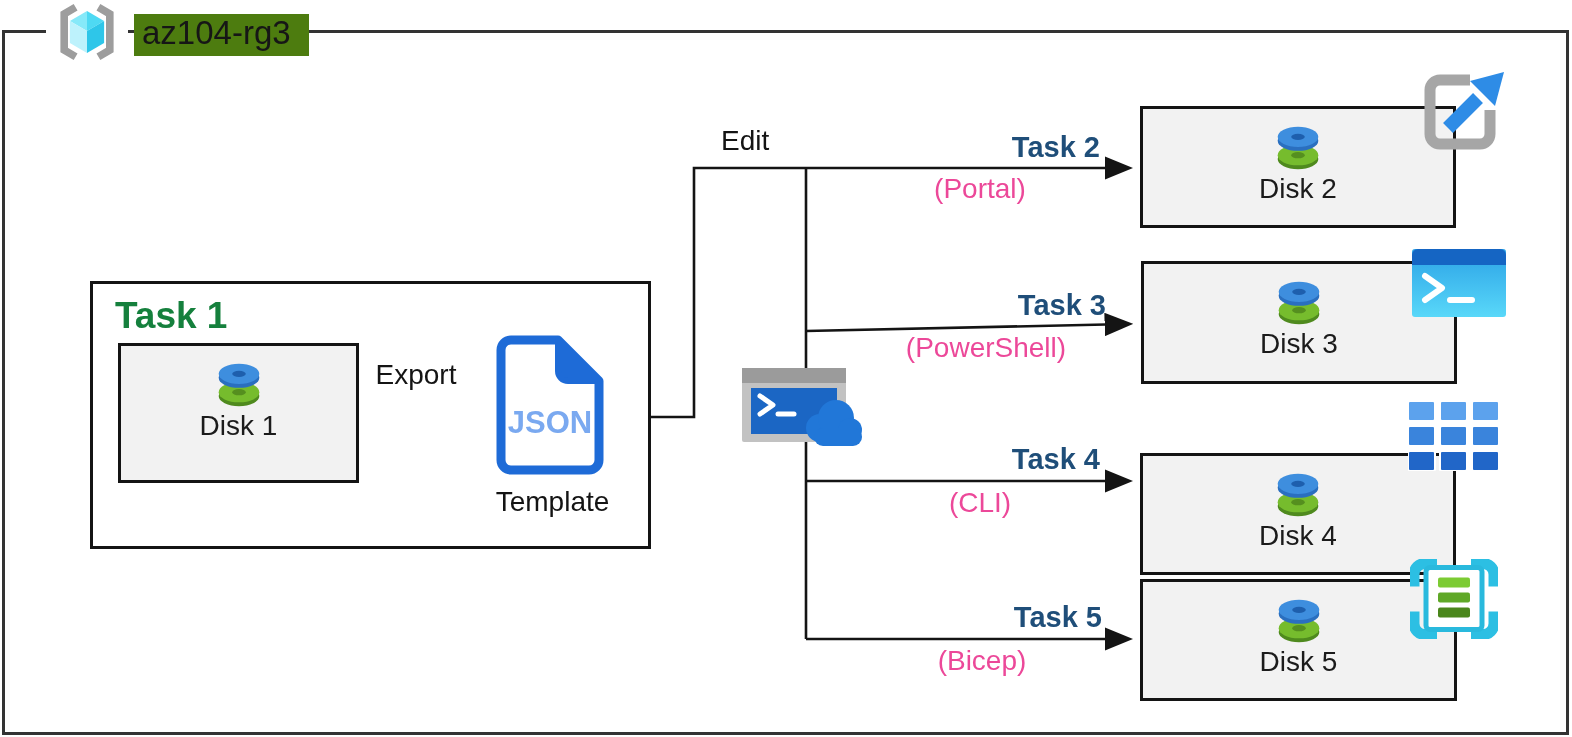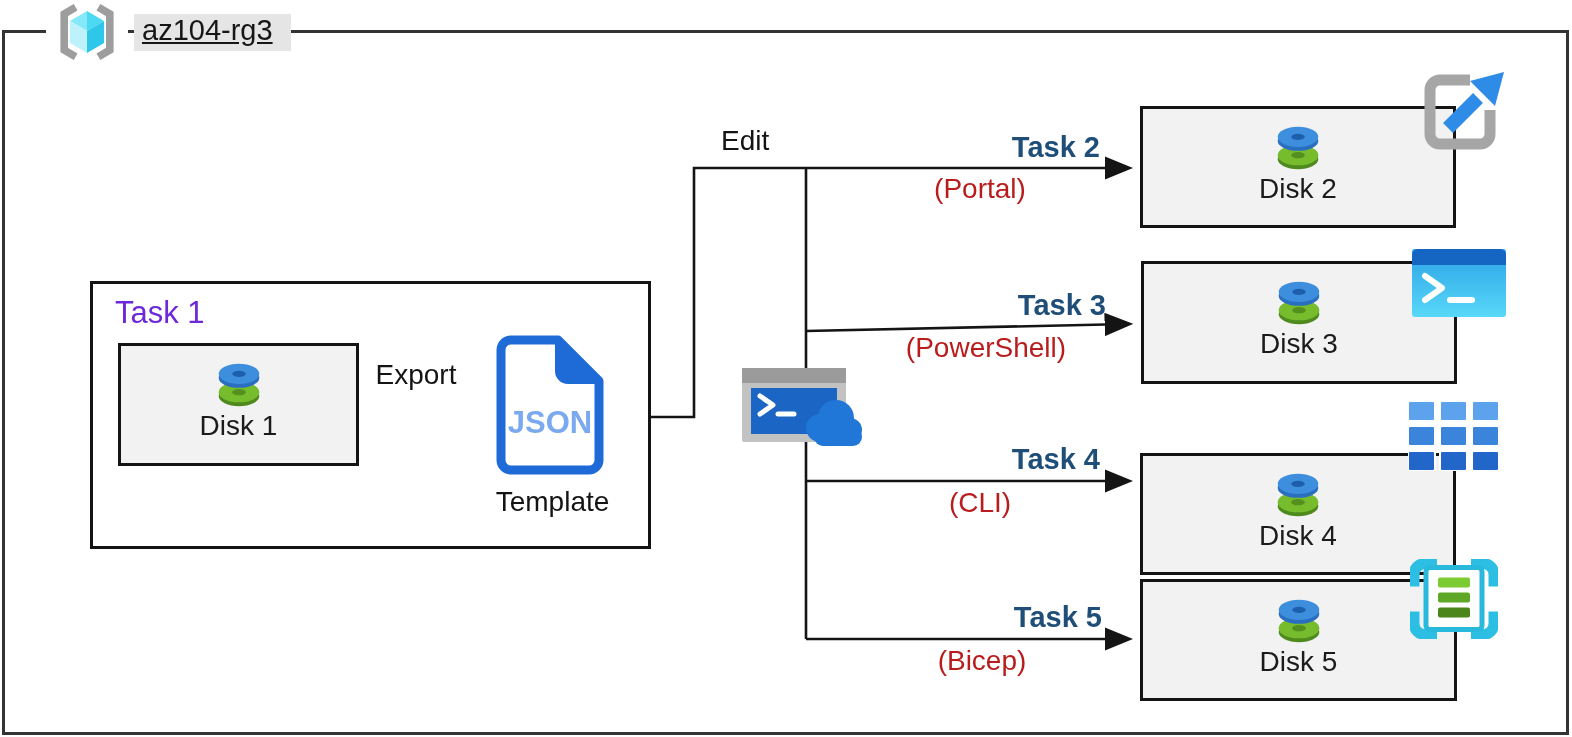--- a/index.html
+++ b/index.html
@@ -4,31 +4,31 @@
 <style>
   html,body{margin:0;padding:0;background:#fff;}
   #canvas{
     position:relative;width:1572px;height:737px;background:#fff;overflow:hidden;
     font-family:"Liberation Sans",sans-serif;color:#161616;
   }
   .abs{position:absolute;}
   
   #rg-frame{left:2px;top:30px;width:1561px;height:699px;border:3px solid #333;}
   #rg-icon{left:46px;top:0px;width:82px;height:64px;background:#fff;display:flex;align-items:center;justify-content:center;}
-  #rg-label{left:134px;top:14px;font-size:29px;background:#e5e5e5;padding:0 18px 4px 8px;white-space:nowrap;text-decoration:underline;}
+  #rg-label{left:134px;top:14px;font-size:33px;background:#4d7c0f;padding:0 18px 4px 8px;white-space:nowrap;}
   
   .task1-box{left:90px;top:281px;width:555px;height:262px;background:#fff;border:3px solid #141414;}
-  .task1-title{left:115px;top:295px;font-size:31px;font-weight:normal;color:#6d28d9;}
+  .task1-title{left:115px;top:295px;font-size:37px;font-weight:bold;color:#15803d;}
   .disk-box{background:#F2F2F2;border:3px solid #141414;display:flex;flex-direction:column;align-items:center;box-sizing:border-box;padding-top:13px;}
   .disk-label{font-size:28px;color:#1b1b1b;margin-top:2px;}
   .disk-icon{width:58px;height:49px;}
   
   .lbl{font-size:28px;color:#141414;white-space:nowrap;text-align:right;}
   .ttl{font-size:29px;font-weight:bold;color:#1F4E79;text-align:right;width:240px;}
-  .sub{font-size:28px;color:#b91c1c;text-align:center;width:240px;}
+  .sub{font-size:28px;color:#ec4899;text-align:center;width:240px;}
   #svg-lines{left:0;top:0;pointer-events:none;}
   .corner-icon{pointer-events:none;}
 </style>
 </head>
 <body>
 
 <div id="canvas">
 
   <div id="rg-frame" class="abs"></div>
 
@@ -54,21 +54,21 @@
       <polygon points="40,9 58,19.5 40,30" fill="#4ED9F3"></polygon>
       <polygon points="22,19.5 40,30 40,53 22,42.5" fill="#BDF2FC"></polygon>
       <polygon points="58,19.5 40,30 40,53 58,42.5" fill="#2EC6E9"></polygon>
     </svg>
   </div>
   <div id="rg-label" class="abs">az104-rg3</div>
 
   <div class="abs task1-box"></div>
   <div class="abs task1-title">Task 1</div>
 
-  <div class="abs disk-box" style="left:118px;top:343px;width:241px;height:123px;">
+  <div class="abs disk-box" style="left:118px;top:343px;width:241px;height:140px;">
     <svg class="disk-icon" viewBox="0 0 60 50">
       <g>
         <ellipse cx="30" cy="38" rx="21" ry="10.5" fill="#4F8A1E"></ellipse>
         <ellipse cx="30" cy="34" rx="21" ry="10.5" fill="#76BC2D"></ellipse>
         <ellipse cx="30" cy="34" rx="7" ry="3.2" fill="#558F1F"></ellipse>
       </g>
       <g>
         <ellipse cx="30" cy="19" rx="21" ry="10.5" fill="#2A6FBF"></ellipse>
         <ellipse cx="30" cy="15" rx="21" ry="10.5" fill="#3E8EDE"></ellipse>
         <ellipse cx="30" cy="15" rx="7" ry="3.2" fill="#1E5FAD"></ellipse>

